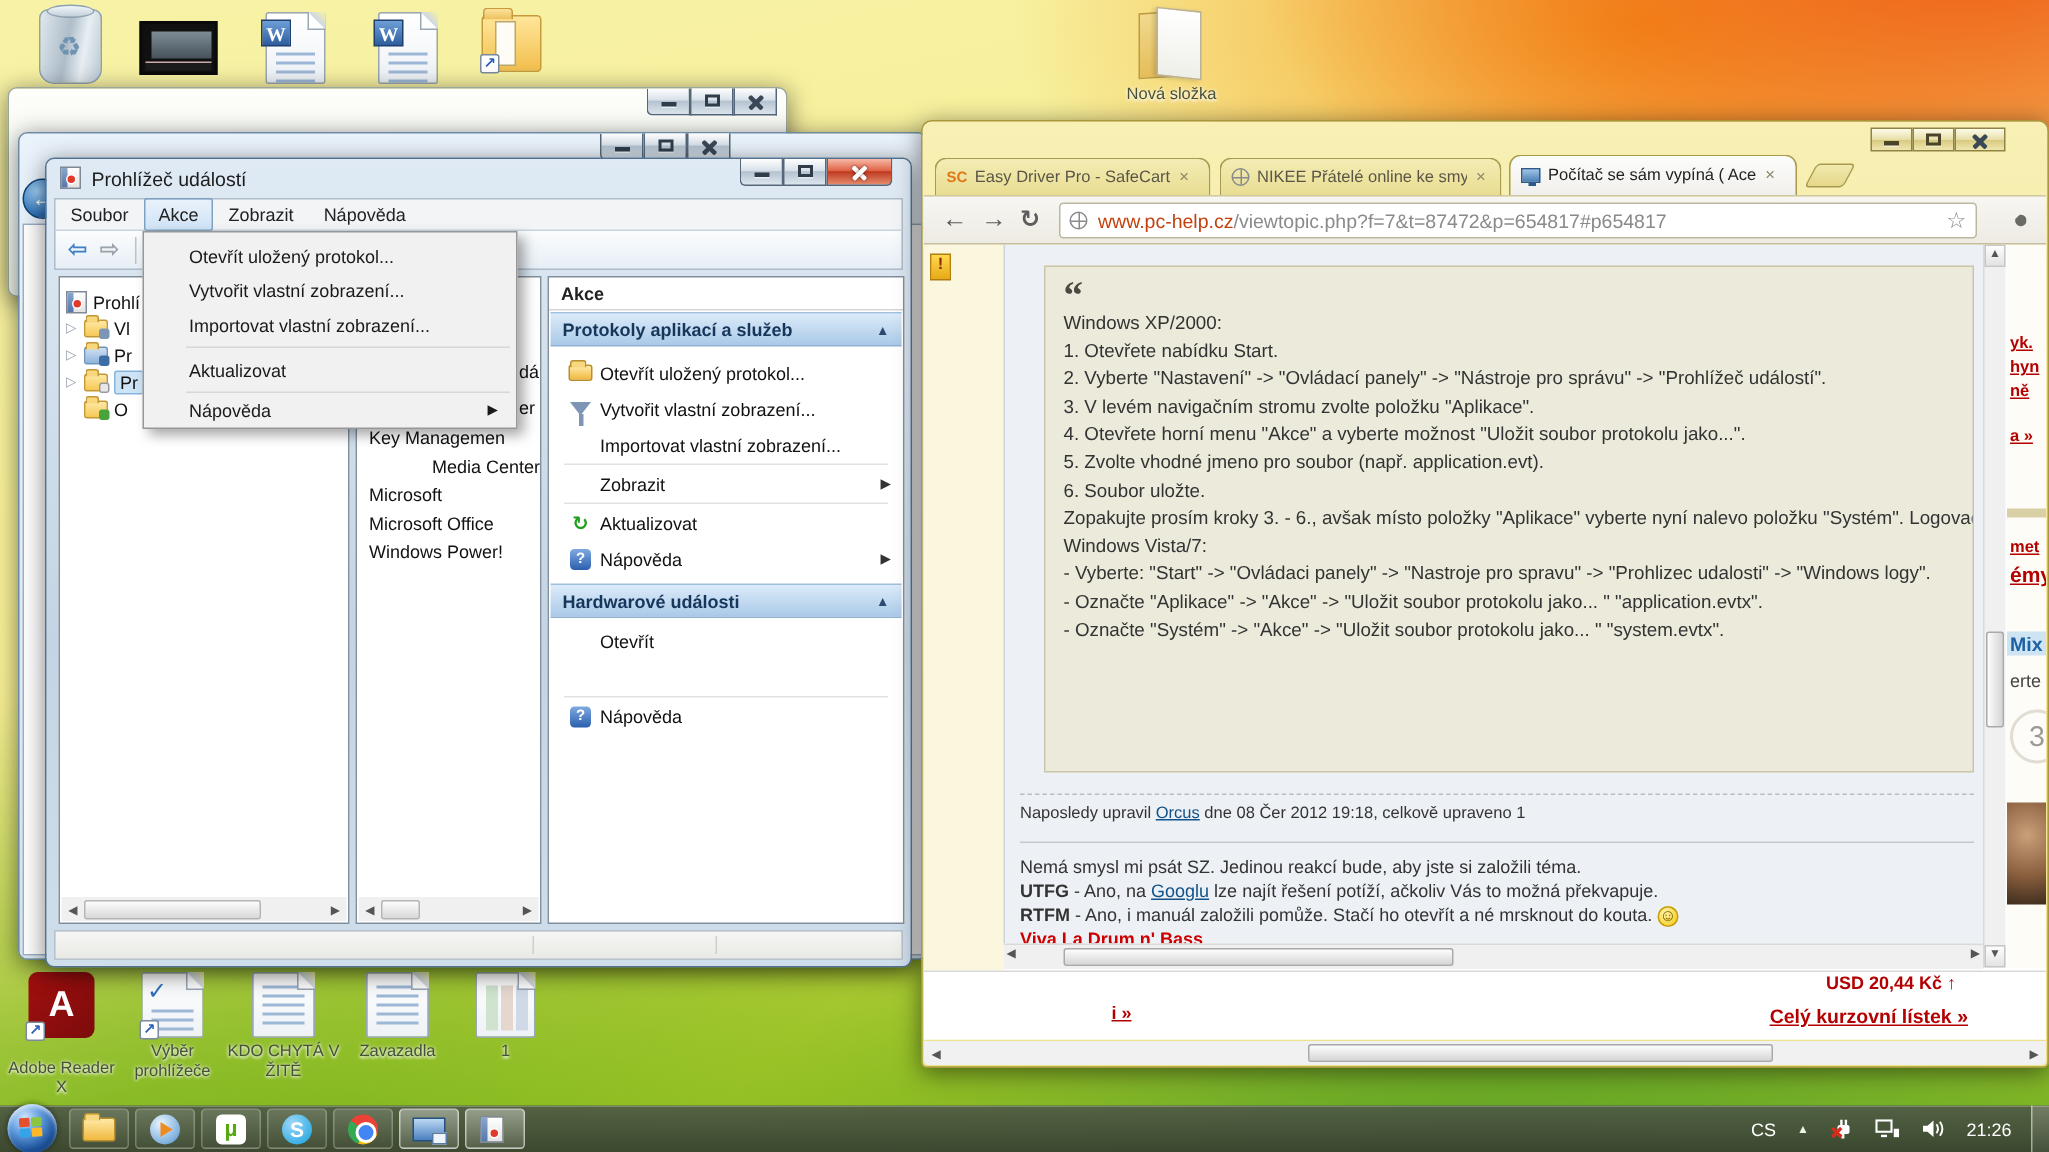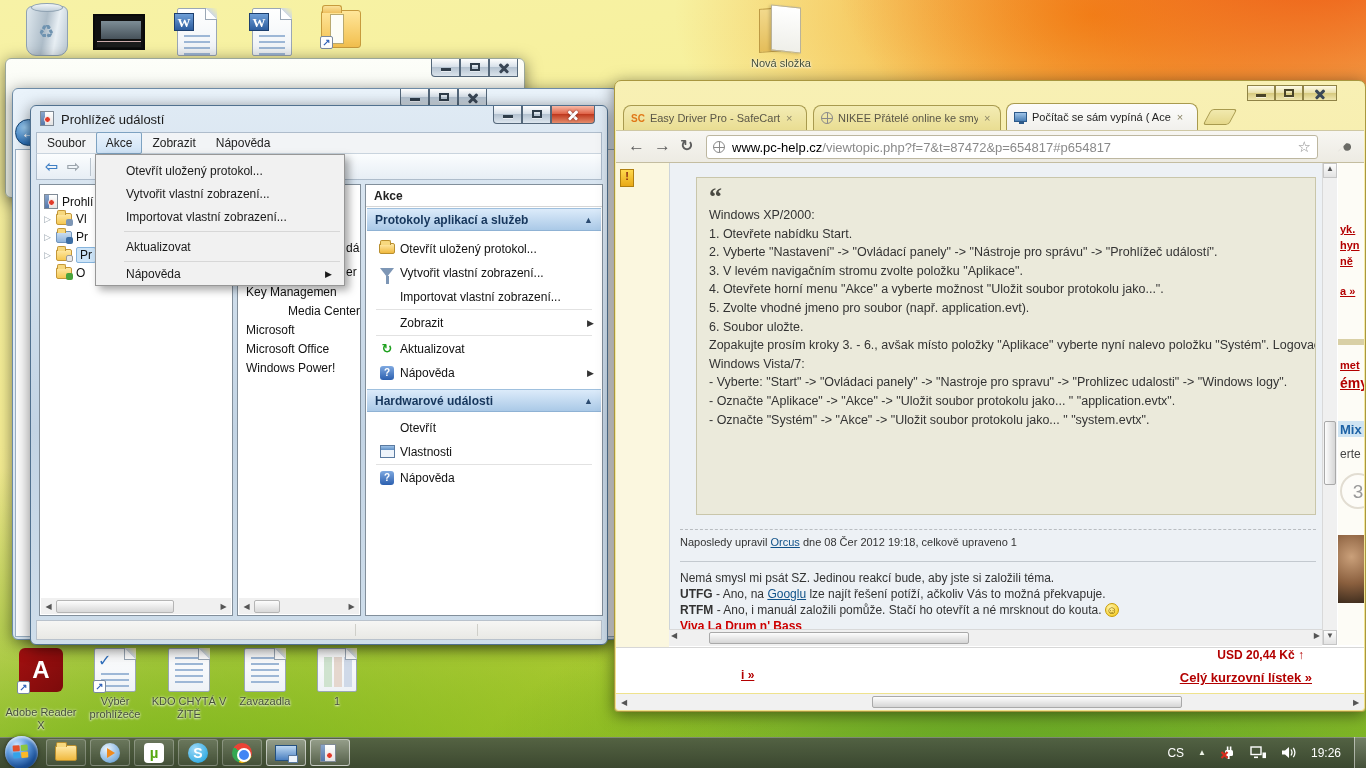--- a/index.html
+++ b/index.html
@@ -362,26 +362,20 @@
         <span class="subarrow">▶</span>
       </div>
       <div class="act-group" style="top:204px;">
         <span>Hardwarové události</span>
         <span class="chev">▲</span>
       </div>
       <div class="act-item" style="top:231px;">
         <span class="gutter"></span>
         <span>Otevřít</span>
       </div>
-      <div class="act-item" style="top:255px;">
-        <span class="gutter">
-            <span class="ic-props"></span>
-          </span>
-        <span>Vlastnosti</span>
-      </div>
       <div class="act-sep" style="top:279px;"></div>
       <div class="act-item" style="top:281px;">
         <span class="gutter">
             <span class="ic-help">?</span>
           </span>
         <span>Nápověda</span>
       </div>
     </div>
 
     <div class="statusbar">
@@ -434,21 +428,21 @@
       <span class="tx">×</span>
     </div>
     <div style="position:absolute;left:592px;top:28px;width:26px;height:16px;background:linear-gradient(#f1e9ae,#e5d88a);border:1px solid #a89a4e;transform:skewX(-28deg);border-radius:3px;"></div>
 
     <div class="cr-toolbar">
       <span class="cr-nav" style="left:12px;">←</span>
       <span class="cr-nav" style="left:38px;">→</span>
       <span class="cr-nav" style="left:64px;font-size:16px;">↻</span>
       <div class="omnibox">
         <span class="globe" style="margin-right:7px;flex:none;"></span>
-        <span style="color:#000000;">www.pc-help.cz</span>
+        <span style="color:#c2410c;">www.pc-help.cz</span>
           <span style="color:#8a8a8a;overflow:hidden;white-space:nowrap;">/viewtopic.php?f=7&amp;t=87472&amp;p=654817#p654817</span>
         <span style="margin-left:auto;color:#8a8a8a;font-size:15px;flex:none;">☆</span>
       </div>
       <span style="position:absolute;left:718px;top:7px;">
         <svg width="17" height="17" viewBox="0 0 16 16">
             <path d="M3 13.5 l6-6 a3.6 3.6 0 1 0 2.5-2.5 l-6 6 z" fill="#6b6b66"></path>
           </svg>
       </span>
     </div>
 
@@ -582,18 +576,18 @@
             <rect x="4" y="10.5" width="4" height="1.6" fill="#fff"></rect>
             <rect x="12.5" y="6.5" width="3.5" height="5.6" fill="#fff"></rect>
           </svg>
       </div>
       <div>
         <svg width="16" height="13" viewBox="0 0 16 13">
             <path d="M1 4.5 h3 l4-3.5 v11 l-4-3.5 H1z" fill="#fff"></path>
             <path d="M10 3.5 q2 3 0 6 M12.3 1.8 q3.2 4.7 0 9.4" stroke="#fff" fill="none" stroke-width="1.3"></path>
           </svg>
       </div>
-      <div>19:26</div>
+      <div>21:26</div>
     </div>
     <div id="show-desktop"></div>
   </div>
 
 </div>
 
 </body></html>

